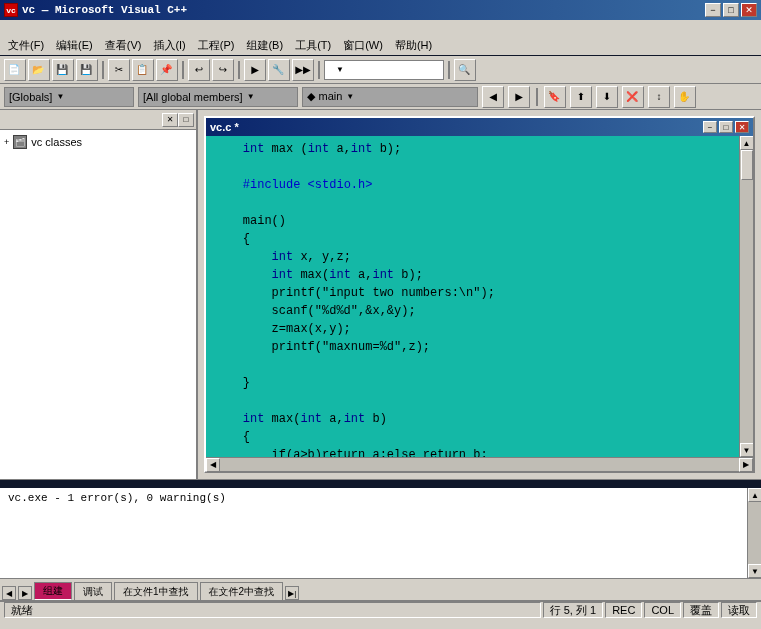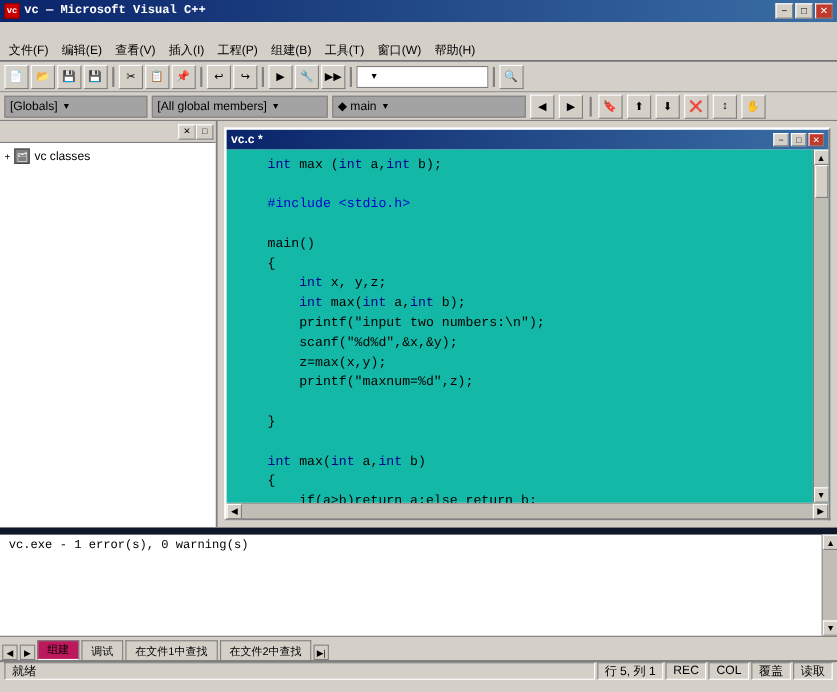--- a/index.html
+++ b/index.html
@@ -324,21 +324,21 @@
     .scrollbar-track-h {
       flex: 1;
       height: 100%;
       background: #c0bdb5;
     }
 
     
     .output-panel {
       height: 120px;
       background: white;
-      border-top: 6px solid #0f172a;
+      border-top: 8px solid #0f172a;
       display: flex;
       flex-direction: column;
     }
     .output-content {
       flex: 1;
       display: flex;
       overflow: hidden;
     }
     .output-text {
       flex: 1;

